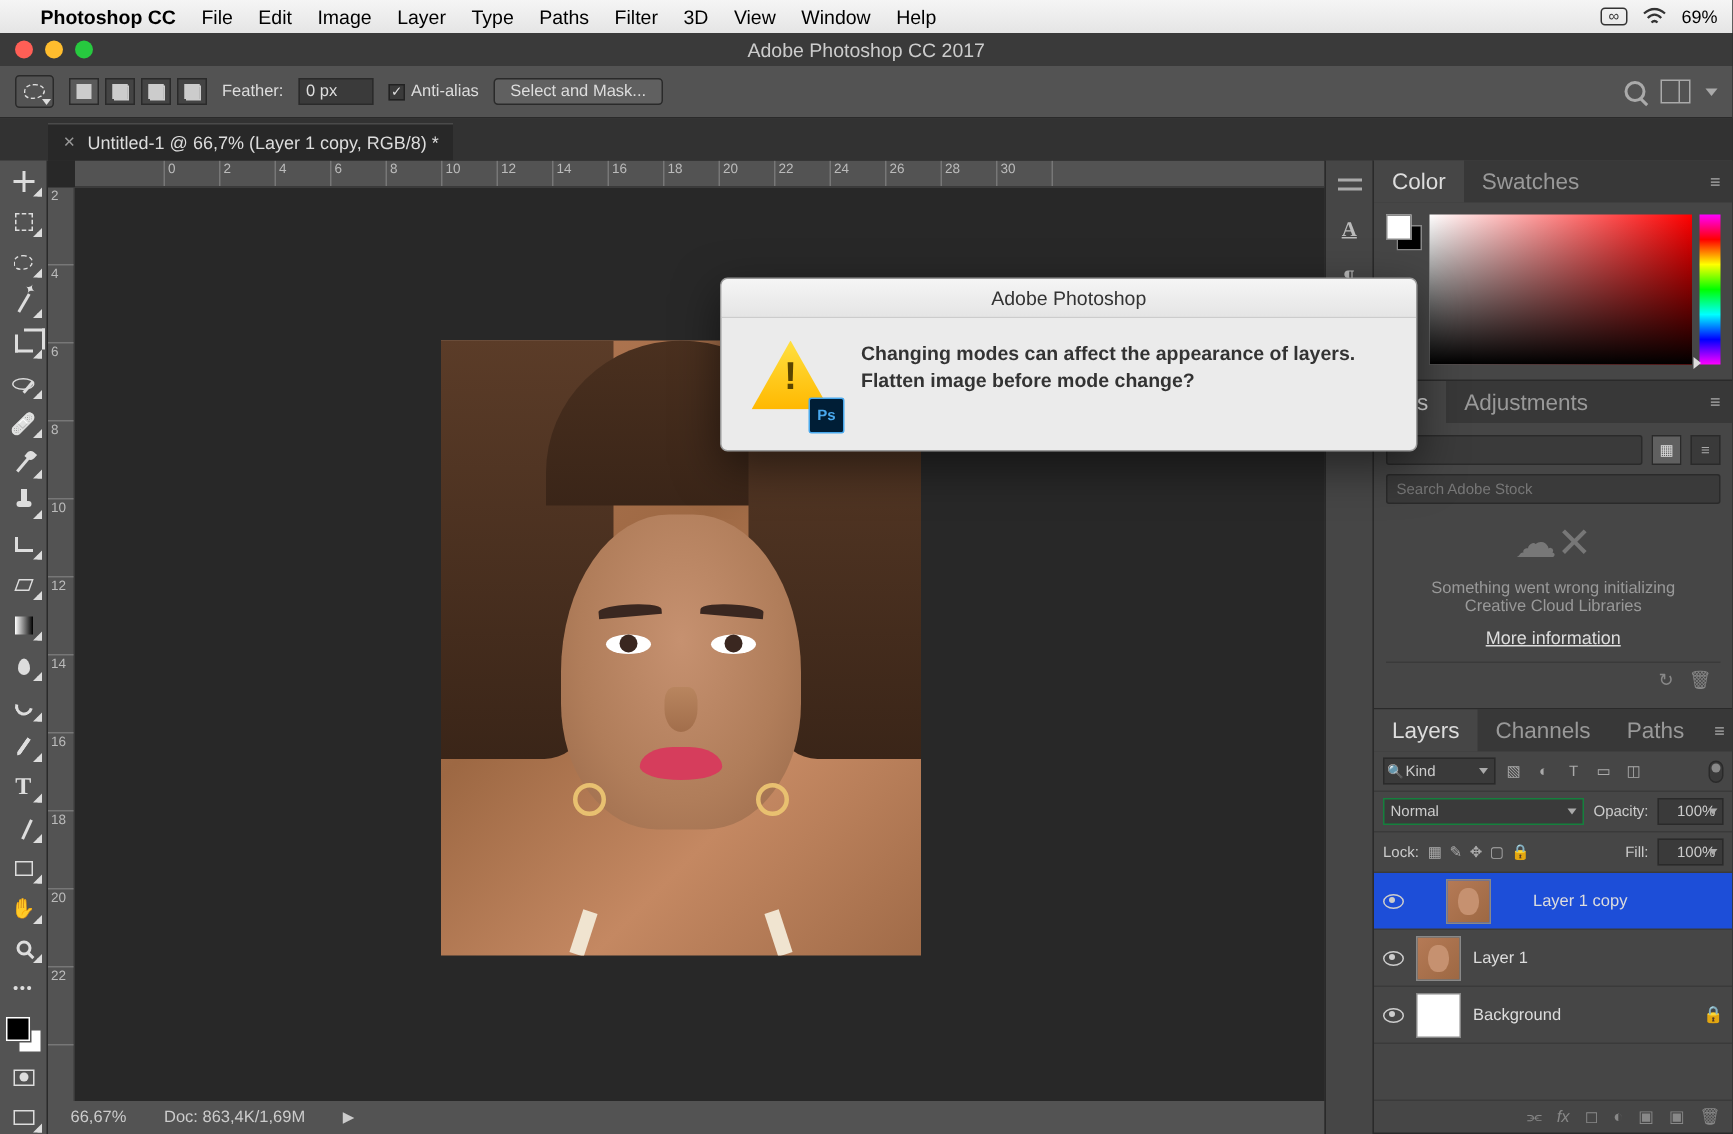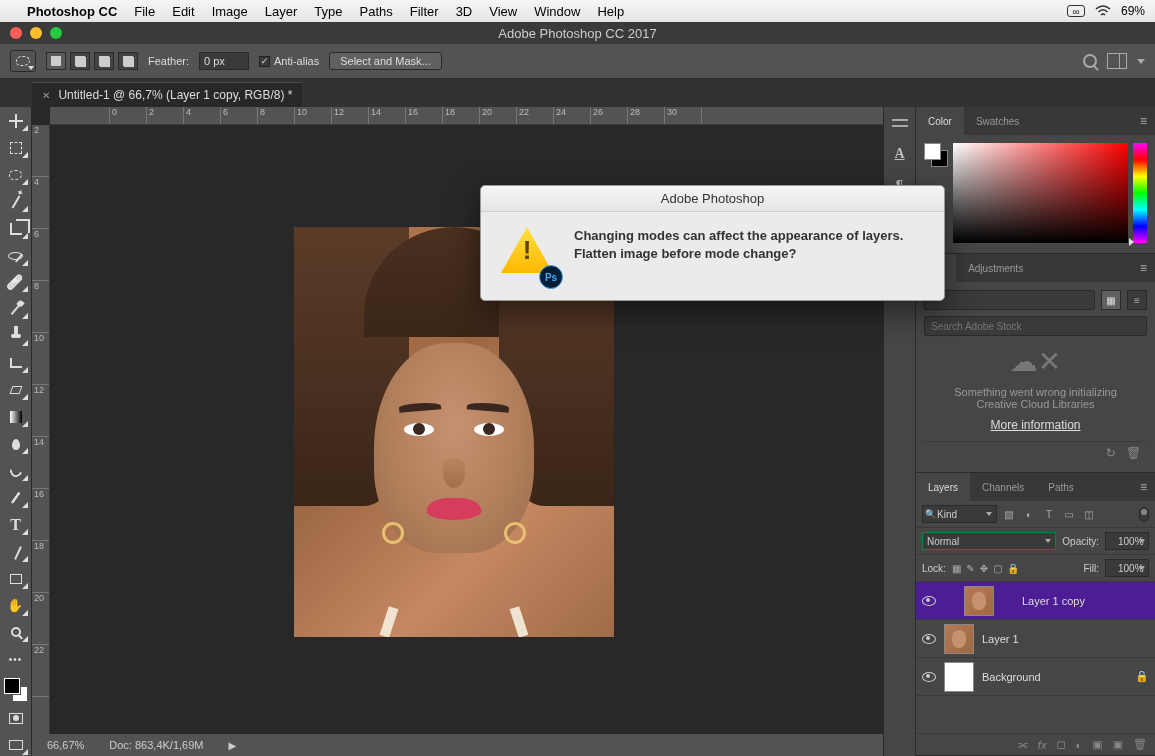--- a/index.html
+++ b/index.html
@@ -126,21 +126,21 @@
 .dock-ico{width:18px;height:16px;color:#bbb;font-size:14px;display:flex;align-items:center;justify-content:center;}
 .slider-ico{width:16px;height:12px;position:relative;}
 .slider-ico::before,.slider-ico::after{content:"";position:absolute;width:16px;height:2px;background:#aaa;}
 .slider-ico::before{top:2px;}
 .slider-ico::after{top:8px;}
 .char-ico{font-family:serif;font-size:14px;font-weight:bold;text-decoration:underline;}
 
 .panels{width:240px;background:#464646;display:flex;flex-direction:column;border-left:1px solid #2a2a2a;}
 .panel{border-bottom:1px solid #2a2a2a;}
 .panel-tabs{height:28px;background:#383838;display:flex;align-items:center;}
-.panel-tabs .tab{padding:0 12px;height:28px;display:flex;align-items:center;font-size:10px;color:#999;cursor:pointer;}
+.panel-tabs .tab{padding:0 12px;height:28px;display:flex;align-items:center;font-size:15px;color:#999;cursor:pointer;}
 .panel-tabs .tab.active{background:#464646;color:#ddd;}
 .panel-menu{margin-left:auto;padding:0 8px;color:#aaa;font-size:12px;}
 .color-body{padding:8px;display:flex;gap:5px;align-items:flex-start;height:118px;}
 .color-swatch{width:24px;height:24px;position:relative;}
 .c-fg{position:absolute;width:17px;height:17px;background:#fff;border:1px solid #888;left:0;top:0;z-index:1;}
 .c-bg{position:absolute;width:17px;height:17px;background:#000;border:1px solid #888;right:0;bottom:0;}
 .color-field{flex:1;height:100px;background:linear-gradient(to bottom,rgba(0,0,0,0),#000),linear-gradient(to right,#fff,#ff0000);position:relative;}
 .hue-strip{width:14px;height:100px;background:linear-gradient(180deg,#f0f,#f00,#ff0,#0f0,#0ff,#00f,#f0f);position:relative;}
 .hue-strip::after{content:"";position:absolute;bottom:-3px;left:-4px;border-top:4px solid transparent;border-bottom:4px solid transparent;border-left:5px solid #ddd;}
 
@@ -166,37 +166,37 @@
 .filter-switch::after{content:"";position:absolute;width:6px;height:6px;background:#888;border-radius:50%;top:1px;left:1px;}
 .lay-row{display:flex;align-items:center;padding:4px 6px;gap:6px;border-bottom:1px solid #3a3a3a;font-size:10px;}
 .blend-dd{flex:1;height:18px;background:#3a3a3a;border:1px solid #15803d;padding:0 4px;display:flex;align-items:center;position:relative;}
 .blend-dd::after{content:"";position:absolute;right:4px;border-left:3px solid transparent;border-right:3px solid transparent;border-top:4px solid #aaa;}
 .opac-in{width:44px;height:18px;background:#3a3a3a;border:1px solid #2a2a2a;padding:0 12px;display:flex;align-items:center;position:relative;}
 .opac-in::after{content:"";position:absolute;right:3px;border-left:3px solid transparent;border-right:3px solid transparent;border-top:4px solid #aaa;}
 .lock-icons{display:flex;gap:5px;align-items:center;color:#aaa;font-size:10px;}
 .lock-icons span{cursor:pointer;}
 .layer-list{flex:1;overflow:auto;}
 .layer-item{display:flex;align-items:center;height:38px;border-bottom:1px solid #3a3a3a;padding:0 6px;gap:8px;}
-.layer-item.sel{background:#4c1d95;gap:28px;}
+.layer-item.sel{background:#1d4ed8;gap:28px;}
 .eye{width:14px;height:10px;border:1.5px solid #ccc;border-radius:60%;position:relative;}
 .eye::after{content:"";position:absolute;width:4px;height:4px;background:#ccc;border-radius:50%;left:3px;top:1px;}
 .thumb{width:30px;height:30px;border:1px solid #888;background:linear-gradient(135deg,#b57a56,#9d6843);position:relative;overflow:hidden;}
 .thumb.white{background:#fff;}
 .thumb-face{position:absolute;left:50%;top:50%;transform:translate(-50%,-50%);width:14px;height:18px;background:#c69170;border-radius:45%;}
 .lay-name{font-size:11px;color:#ddd;}
 .lock-s{margin-left:auto;color:#aaa;font-size:11px;}
 .lay-foot{display:flex;align-items:center;justify-content:flex-end;gap:10px;padding:4px 8px;border-top:1px solid #3a3a3a;color:#888;font-size:11px;}
 
 .dialog{position:absolute;left:480px;top:185px;width:465px;background:#ebebeb;border:1px solid #999;border-radius:5px;box-shadow:0 10px 30px rgba(0,0,0,0.5);color:#333;}
 .dlg-title{height:26px;display:flex;align-items:center;justify-content:center;font-size:13px;border-bottom:1px solid #ccc;background:linear-gradient(#f5f5f5,#e5e5e5);border-radius:5px 5px 0 0;}
 .dlg-body{padding:15px 20px;display:flex;gap:15px;}
 .warn-ico{width:58px;height:58px;position:relative;flex-shrink:0;}
 .warn-tri{width:52px;height:46px;background:linear-gradient(#ffe040,#ffb800);clip-path:polygon(50% 0,100% 100%,0 100%);position:relative;}
 .warn-tri::after{content:"!";position:absolute;left:0;right:0;top:8px;text-align:center;font-size:26px;font-weight:bold;color:#5a4500;}
-.ps-badge{position:absolute;right:-4px;bottom:-4px;width:24px;height:24px;background:#001e36;border:1px solid #49a9ee;display:flex;align-items:center;justify-content:center;color:#49a9ee;font-size:10px;font-weight:bold;border-radius:12px;}
+.ps-badge{position:absolute;right:-4px;bottom:-4px;width:24px;height:24px;background:#001e36;border:1px solid #49a9ee;display:flex;align-items:center;justify-content:center;color:#49a9ee;font-size:10px;font-weight:bold;border-radius:2px;}
 .dlg-msg{font-size:13px;font-weight:600;line-height:1.35;}
 .dlg-btns{display:flex;justify-content:flex-end;gap:15px;padding:5px 20px 18px;margin-left:80px;}
 .dlg-btn{min-width:82px;height:22px;border:1px solid #aaa;border-radius:4px;background:linear-gradient(#fff,#f0f0f0);font-size:12px;cursor:pointer;padding:0 12px;}
 .dlg-btn.primary{background:linear-gradient(#5ab0ff,#1e88ff);color:#fff;border-color:#1a6fd8;}
 </style>
 </head>
 <body>
 
 <div class="mac-menu">
   <span class="apple"></span>

